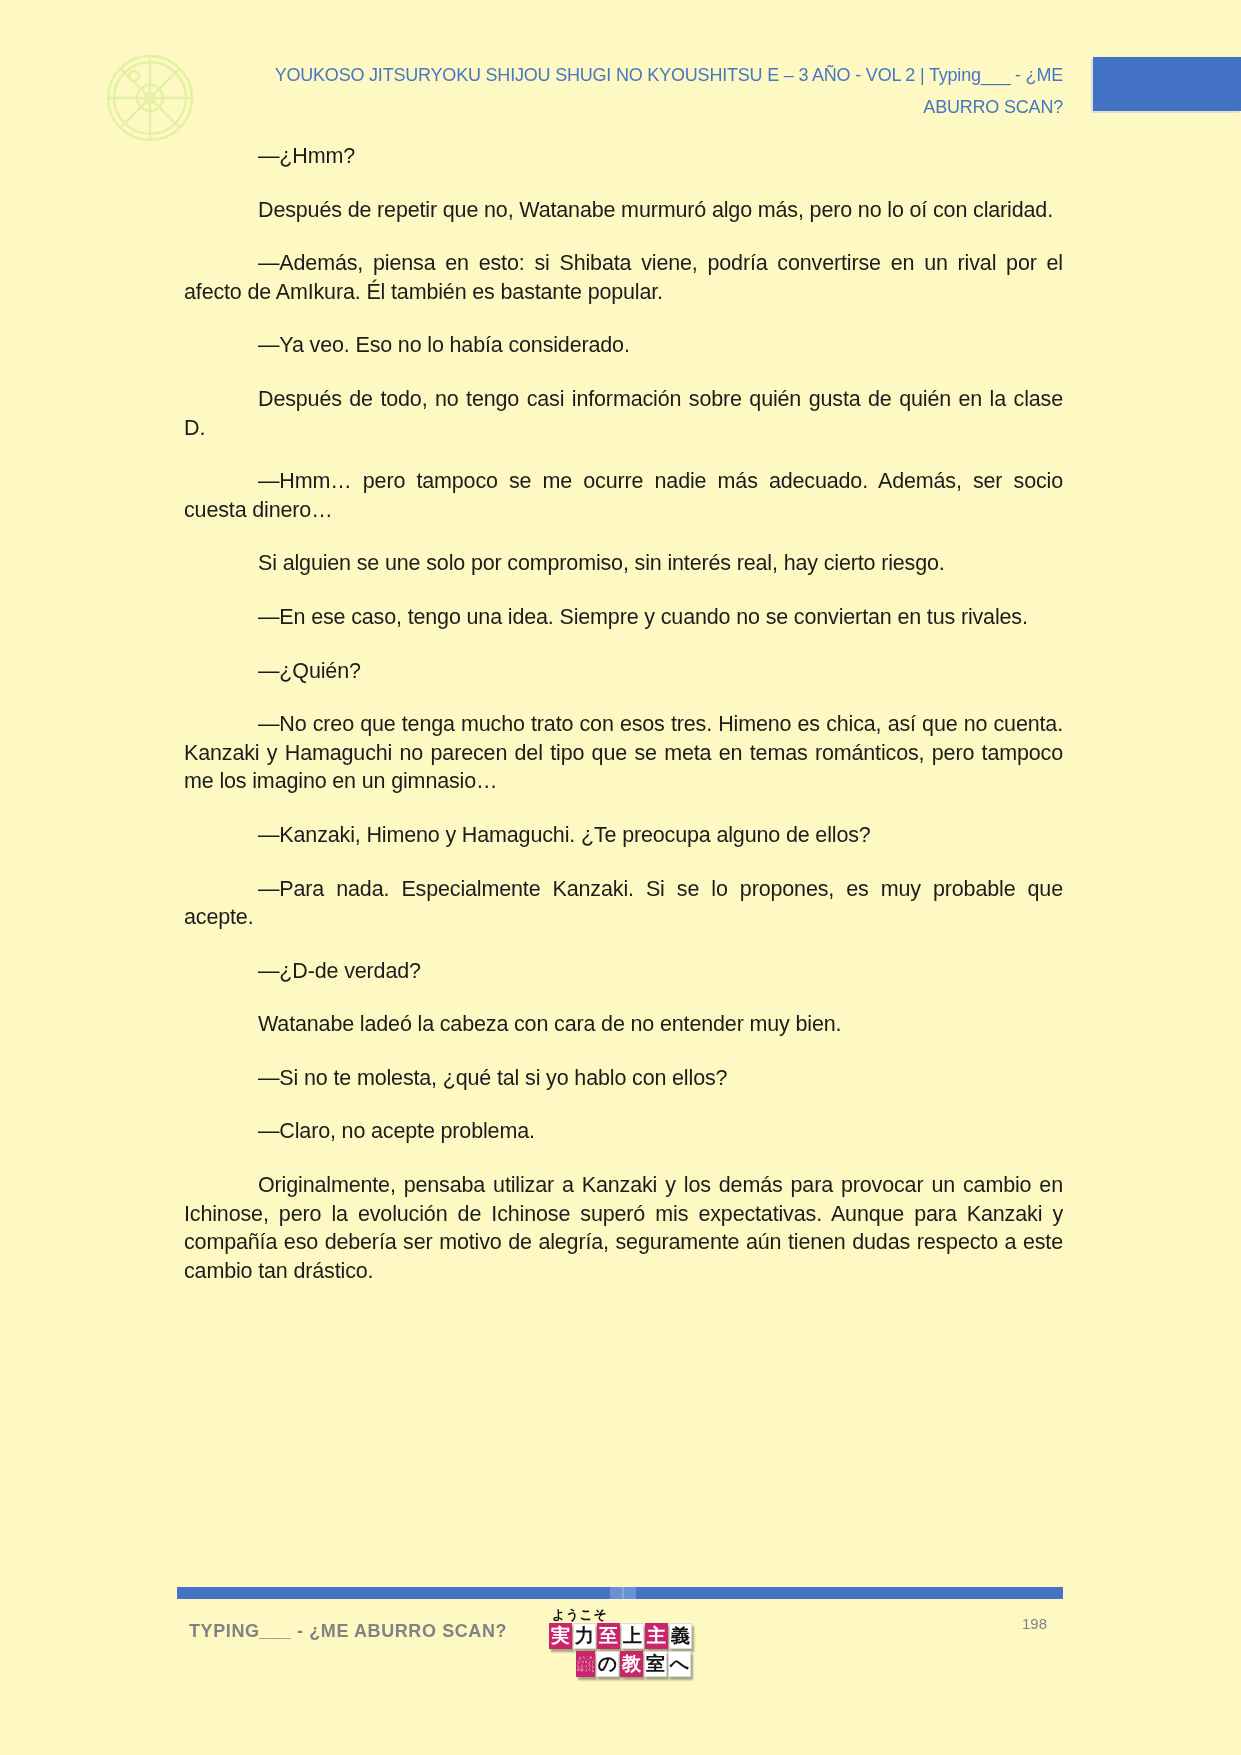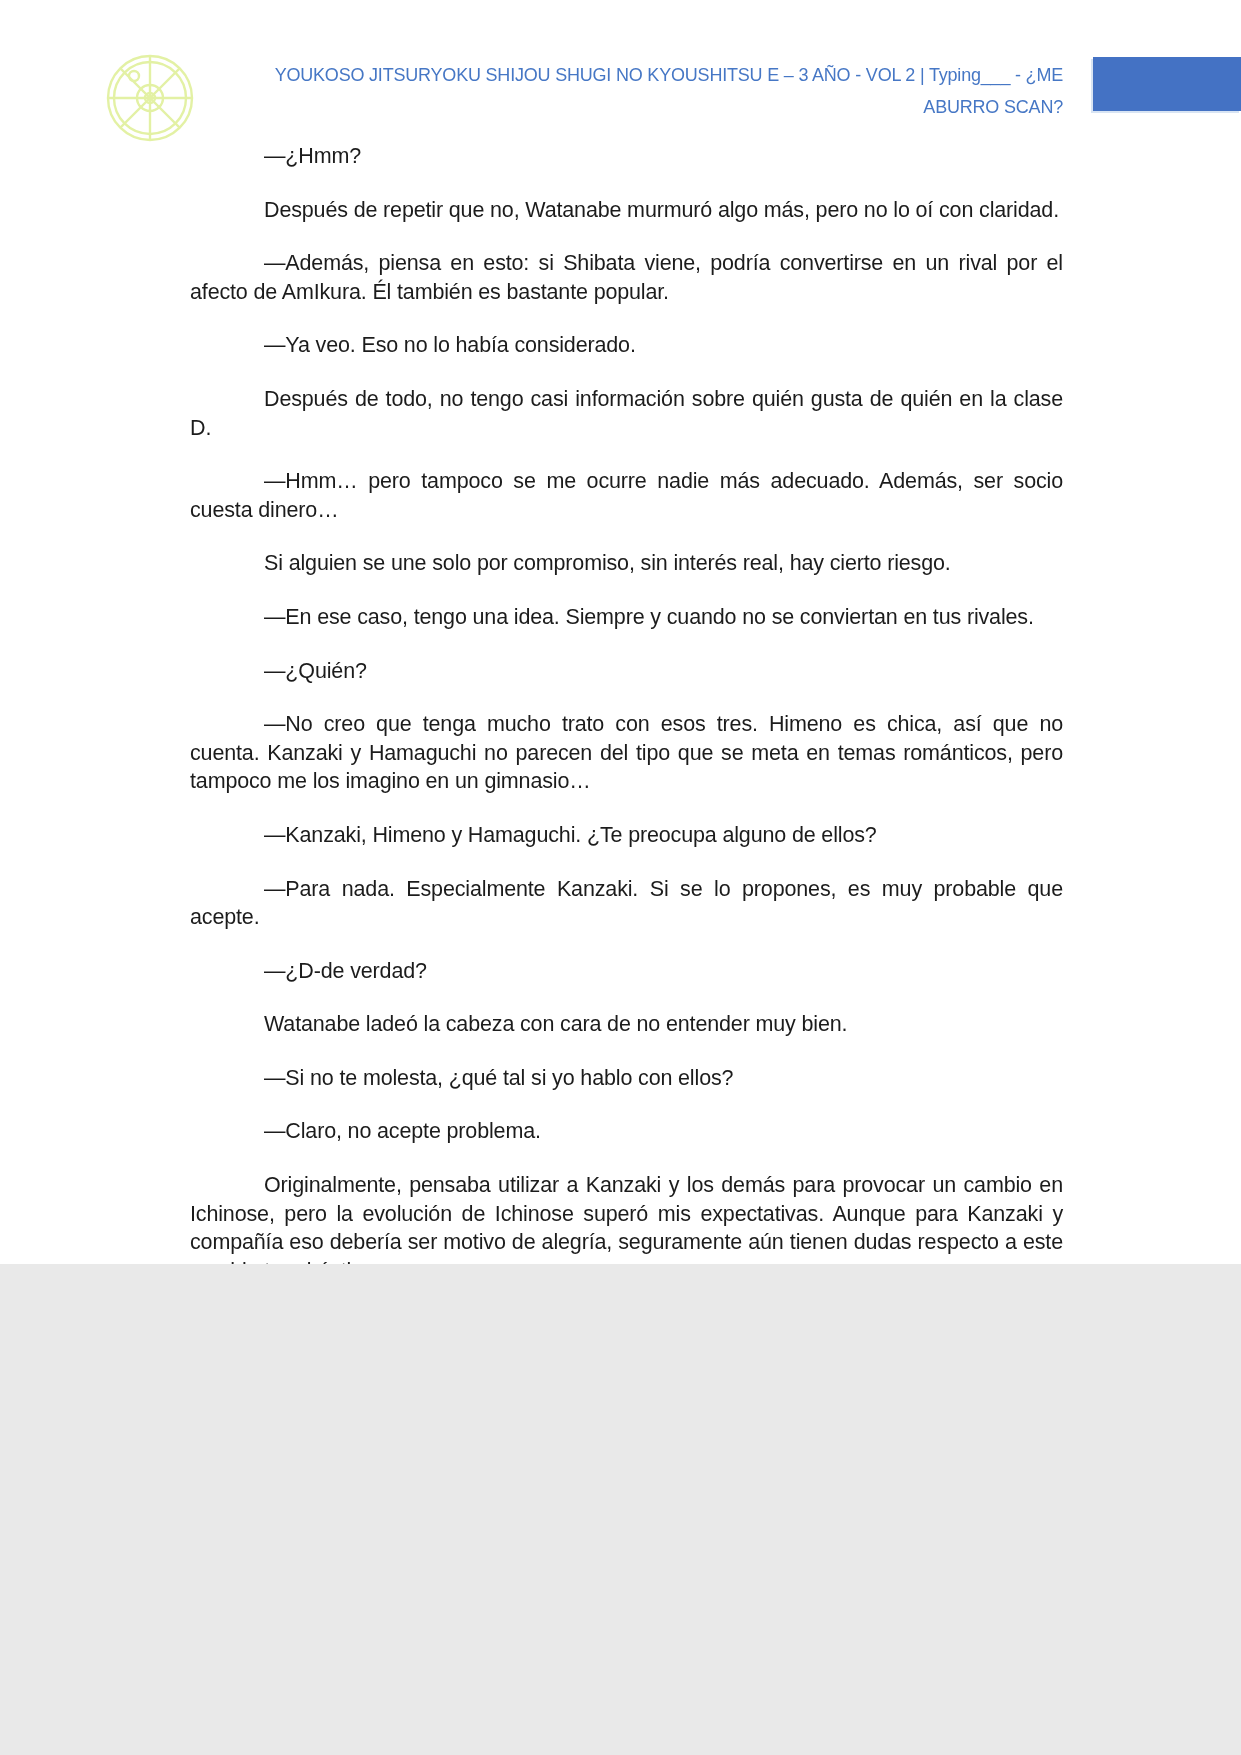--- a/index.html
+++ b/index.html
@@ -1,20 +1,20 @@
 <!DOCTYPE html>
 <html><head>
 <meta charset="utf-8">
 <style>
   * { margin:0; padding:0; box-sizing:border-box; }
   html,body { background:#e9e9e9; }
   .page {
     position:relative;
-    width:1241px; height:1264px;
-    background:#ffffff;
+    width:1241px; height:1755px;
+    background:#fef9c3;
     margin:0 auto;
     overflow:hidden;
     font-family:"Liberation Sans", sans-serif;
   }
 
   
   .header-logo {
     position:absolute; left:104px; top:52px;
     width:92px; height:92px;
   }
@@ -38,21 +38,21 @@
   
   .content {
     position:absolute; left:178px; top:142px;
     width:885px;
     color:#1c1c1c;
     font-size:21.5px;
     line-height:28.6px;
     letter-spacing:-0.15px;
     text-align:justify;
   }
-  .content p { margin:0 0 25px 12px; text-indent:74px; }
+  .content p { margin:0 0 25px 6px; text-indent:74px; }
 
   
   .footer-rule {
     position:absolute; left:177px; top:1587px;
     width:886px; height:12px;
     background:#4472c4;
   }
   .footer-rule .rule-notch {
     position:absolute; left:433px; top:0;
     width:26px; height:100%;
@@ -60,20 +60,21 @@
   }
   .footer-rule .rule-notch::after {
     content:""; position:absolute; left:12px; top:0;
     width:2px; height:100%; background:#89a8e0;
   }
   .footer-left {
     position:absolute; left:189px; top:1621px;
     color:#828282;
     font-size:18px;
     letter-spacing:0.6px;
+    font-weight:bold;
   }
   .page-number {
     position:absolute; left:1022px; top:1615px;
     color:#828282;
     font-size:15px;
   }
 
   
   .brand { position:absolute; left:549px; top:1606px; width:150px;
            font-family:Liberation Sans, sans-serif; }

